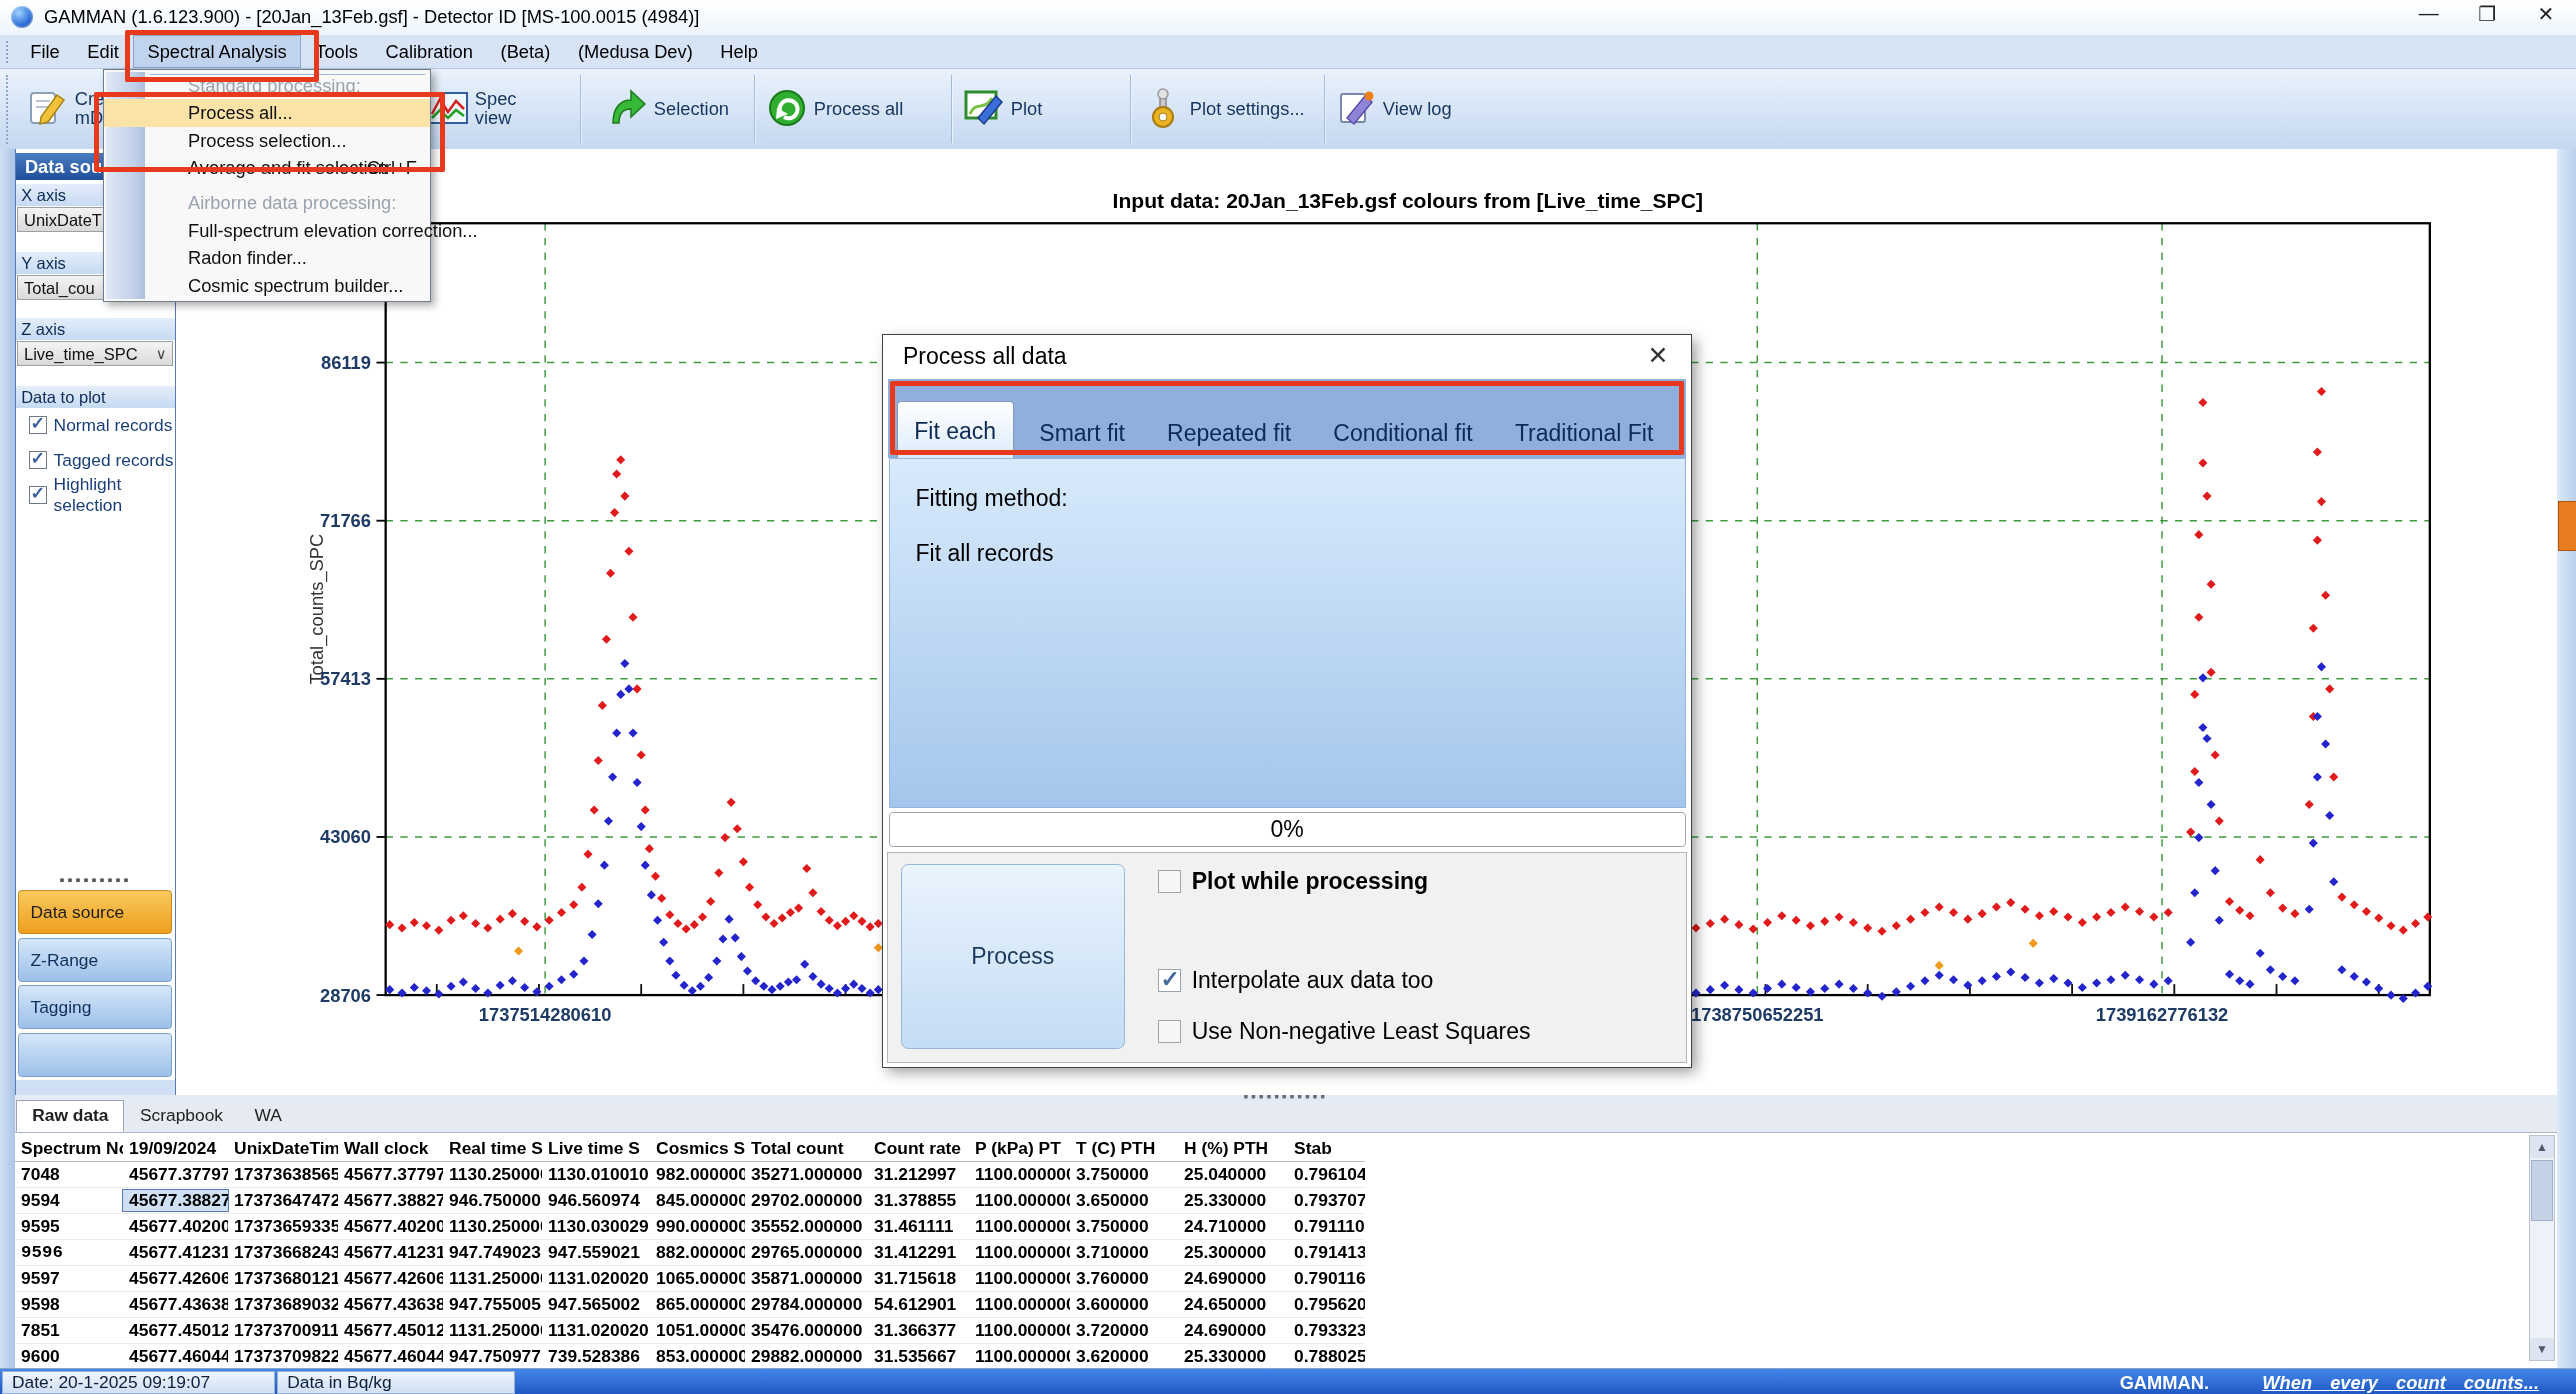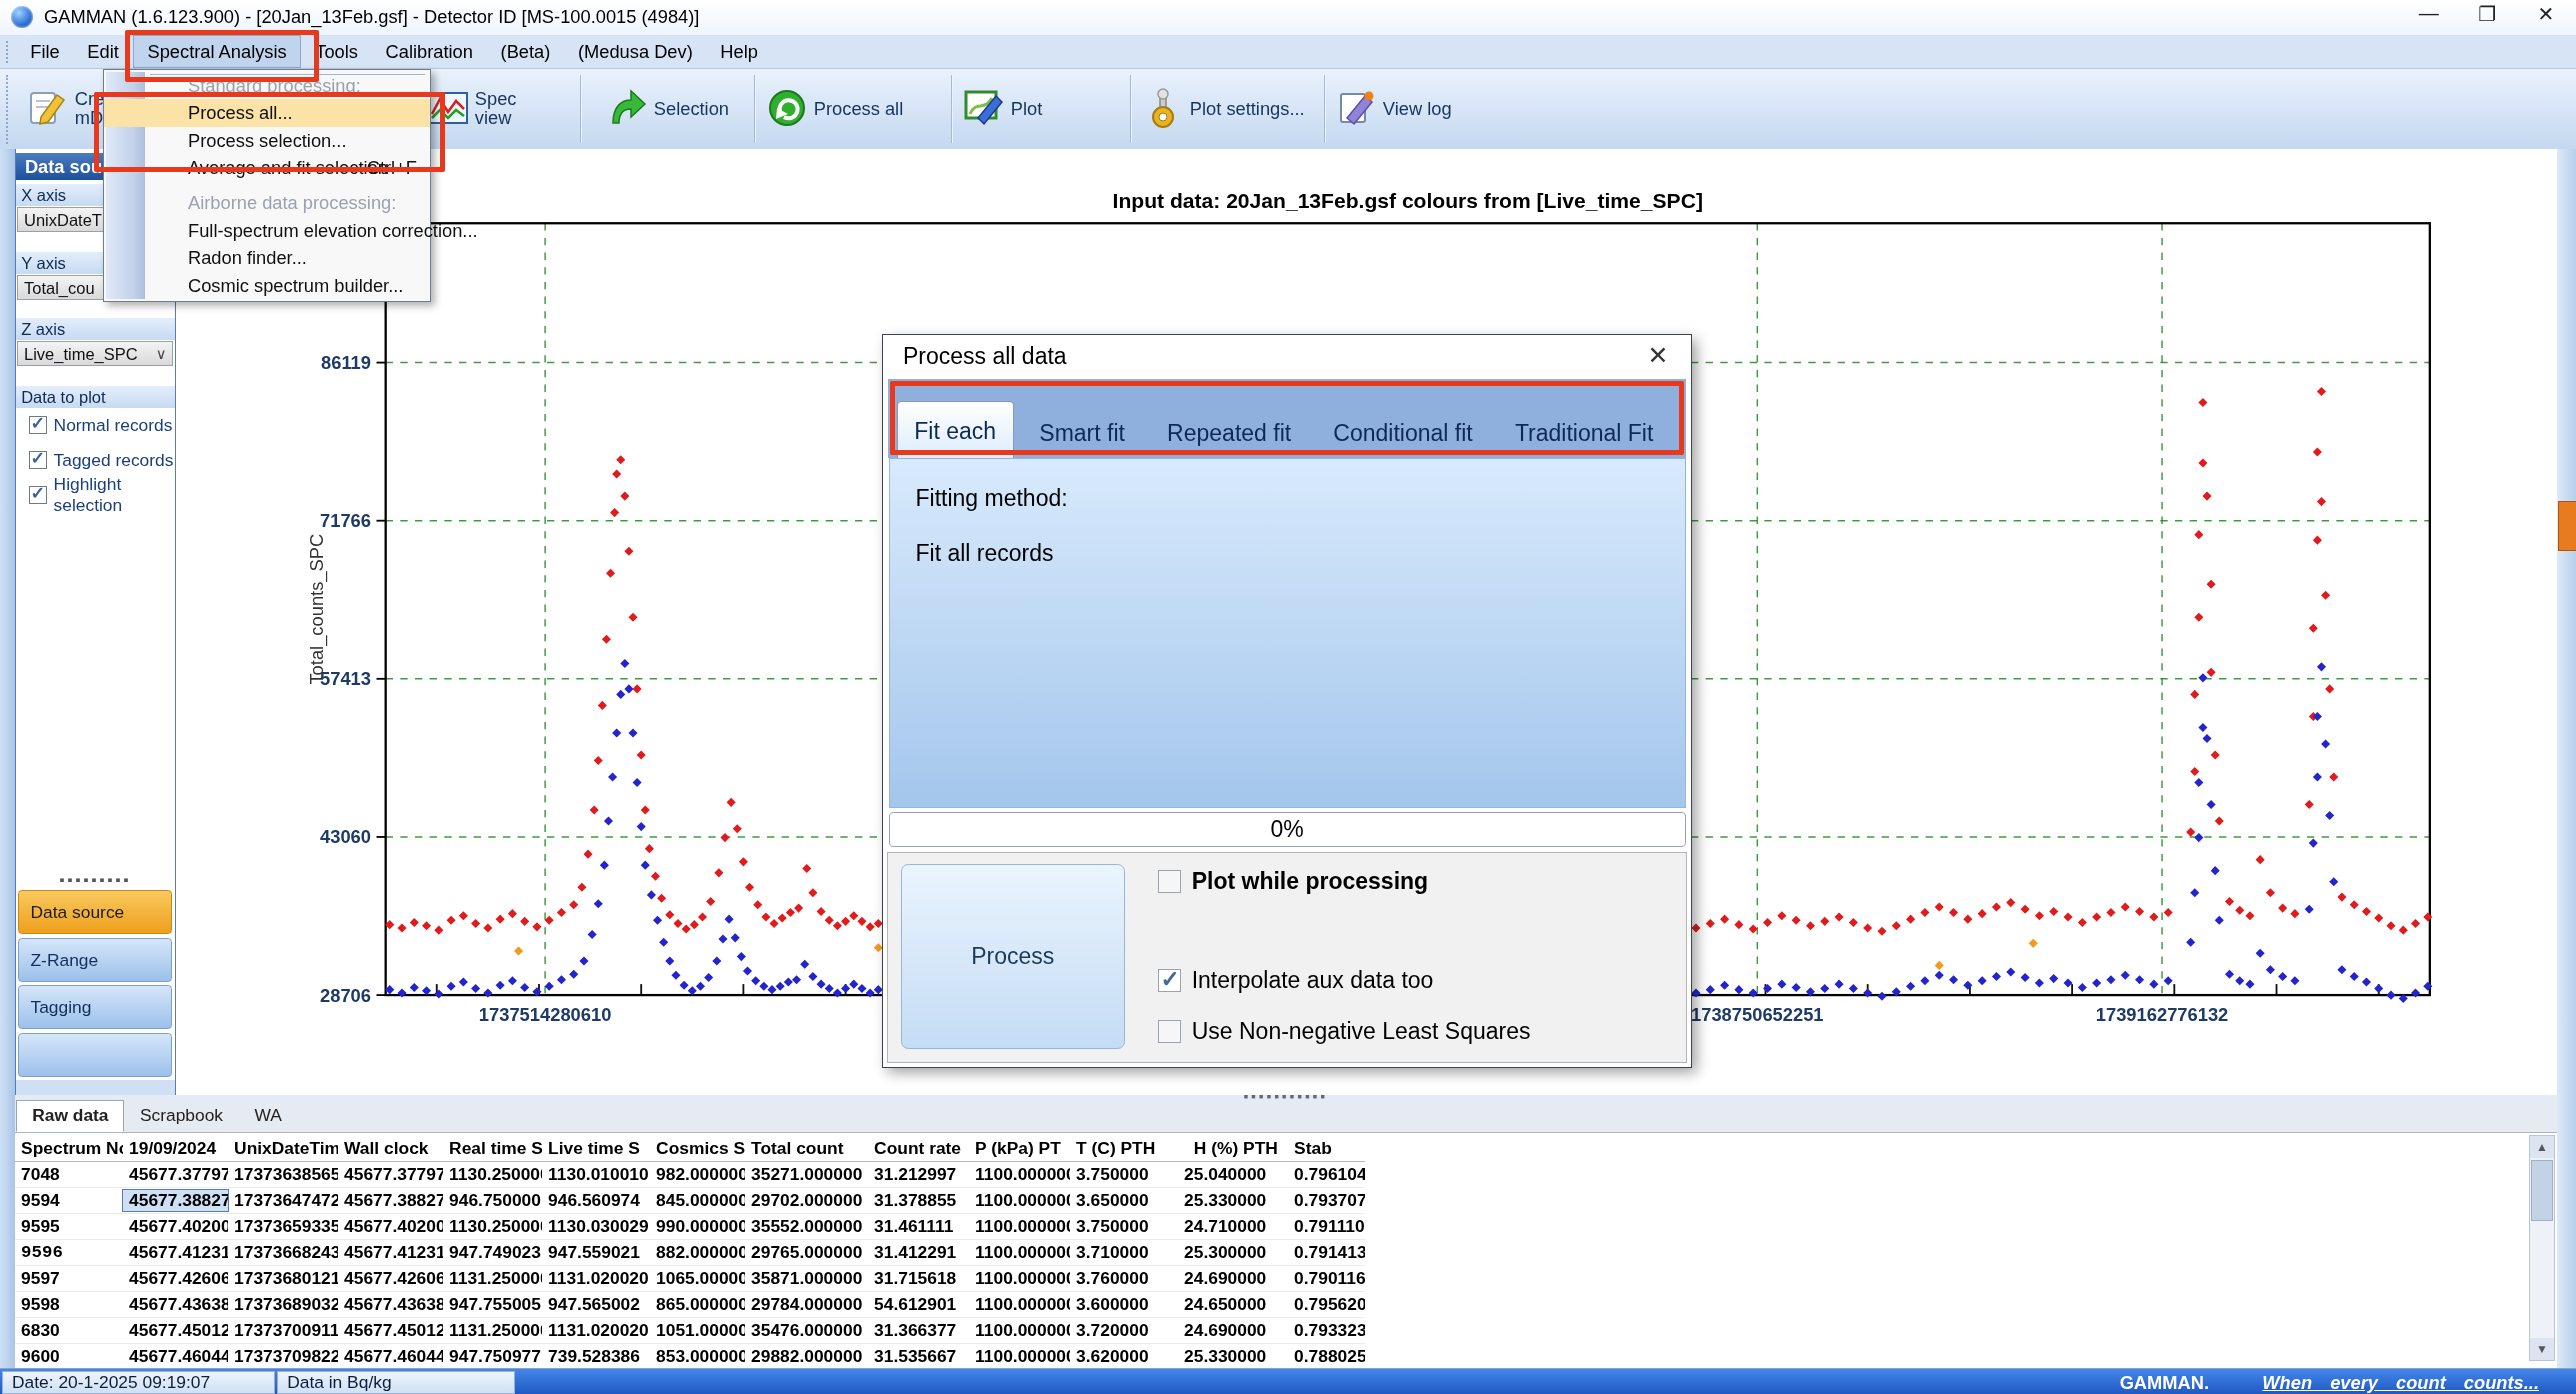--- a/index.html
+++ b/index.html
@@ -628,21 +628,21 @@
         <div class="tcell" style="width: 105px;">19/09/2024</div>
         <div class="tcell" style="width: 110px;">UnixDateTim</div>
         <div class="tcell" style="width: 105px;">Wall clock</div>
         <div class="tcell" style="width: 99px;">Real time S</div>
         <div class="tcell" style="width: 108px;">Live time S</div>
         <div class="tcell" style="width: 95px;">Cosmics SP</div>
         <div class="tcell" style="width: 123px;">Total count</div>
         <div class="tcell" style="width: 101px;">Count rate</div>
         <div class="tcell" style="width: 101px;">P (kPa) PT</div>
         <div class="tcell" style="width: 108px;">T (C) PTH</div>
-        <div class="tcell" style="width: 110px; text-align: center;">H (%) PTH</div>
+        <div class="tcell" style="width: 110px;">H (%) PTH</div>
         <div class="tcell" style="width: 77px;">Stab</div>
       </div>
       <div class="trow">
         <div class="tcell" style="width: 108px;">7048</div>
         <div class="tcell" style="width: 105px;">45677.377970</div>
         <div class="tcell" style="width: 110px;">173736385657</div>
         <div class="tcell" style="width: 105px;">45677.377970</div>
         <div class="tcell" style="width: 99px;">1130.250000</div>
         <div class="tcell" style="width: 108px;">1130.010010</div>
         <div class="tcell" style="width: 95px;">982.000000</div>
@@ -722,21 +722,21 @@
         <div class="tcell" style="width: 108px;">947.565002</div>
         <div class="tcell" style="width: 95px;">865.000000</div>
         <div class="tcell" style="width: 123px;">29784.000000</div>
         <div class="tcell" style="width: 101px;">54.612901</div>
         <div class="tcell" style="width: 101px;">1100.000000</div>
         <div class="tcell" style="width: 108px;">3.600000</div>
         <div class="tcell" style="width: 110px;">24.650000</div>
         <div class="tcell" style="width: 77px;">0.795620</div>
       </div>
       <div class="trow">
-        <div class="tcell" style="width: 108px;">6830</div>
+        <div class="tcell" style="width: 108px;">7851</div>
         <div class="tcell" style="width: 105px;">45677.450129</div>
         <div class="tcell" style="width: 110px;">173737009117</div>
         <div class="tcell" style="width: 105px;">45677.450129</div>
         <div class="tcell" style="width: 99px;">1131.250000</div>
         <div class="tcell" style="width: 108px;">1131.020020</div>
         <div class="tcell" style="width: 95px;">1051.000000</div>
         <div class="tcell" style="width: 123px;">35476.000000</div>
         <div class="tcell" style="width: 101px;">31.366377</div>
         <div class="tcell" style="width: 101px;">1100.000000</div>
         <div class="tcell" style="width: 108px;">3.720000</div>

